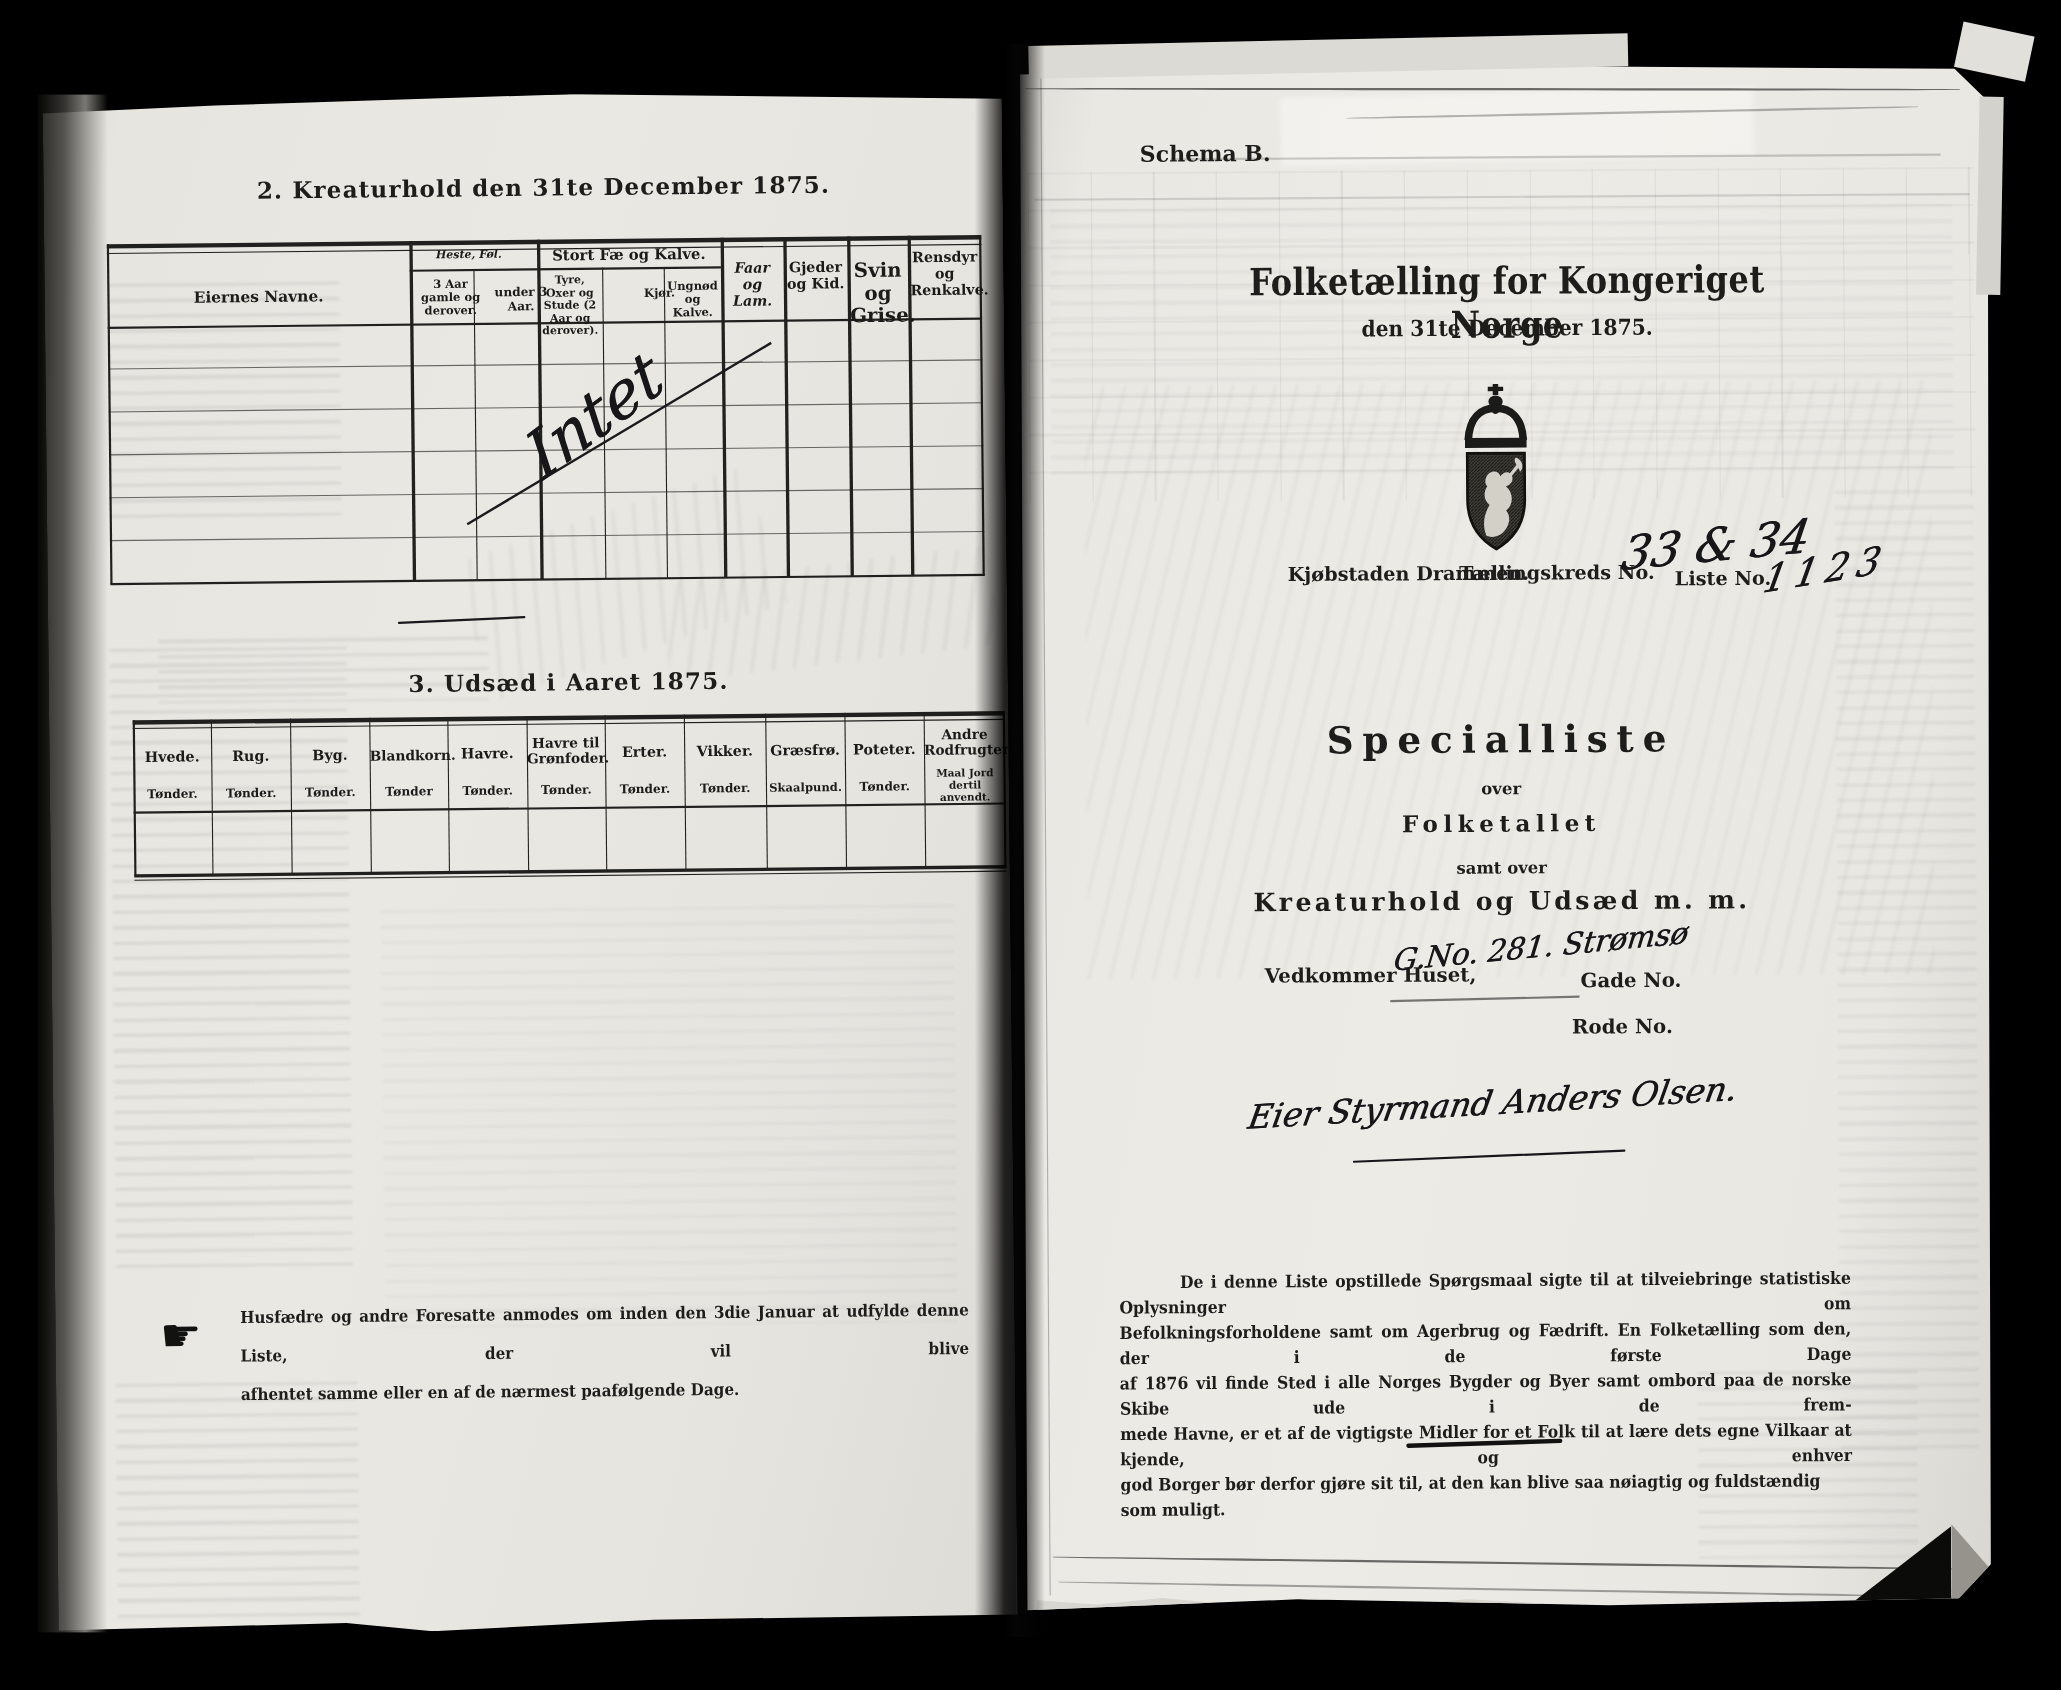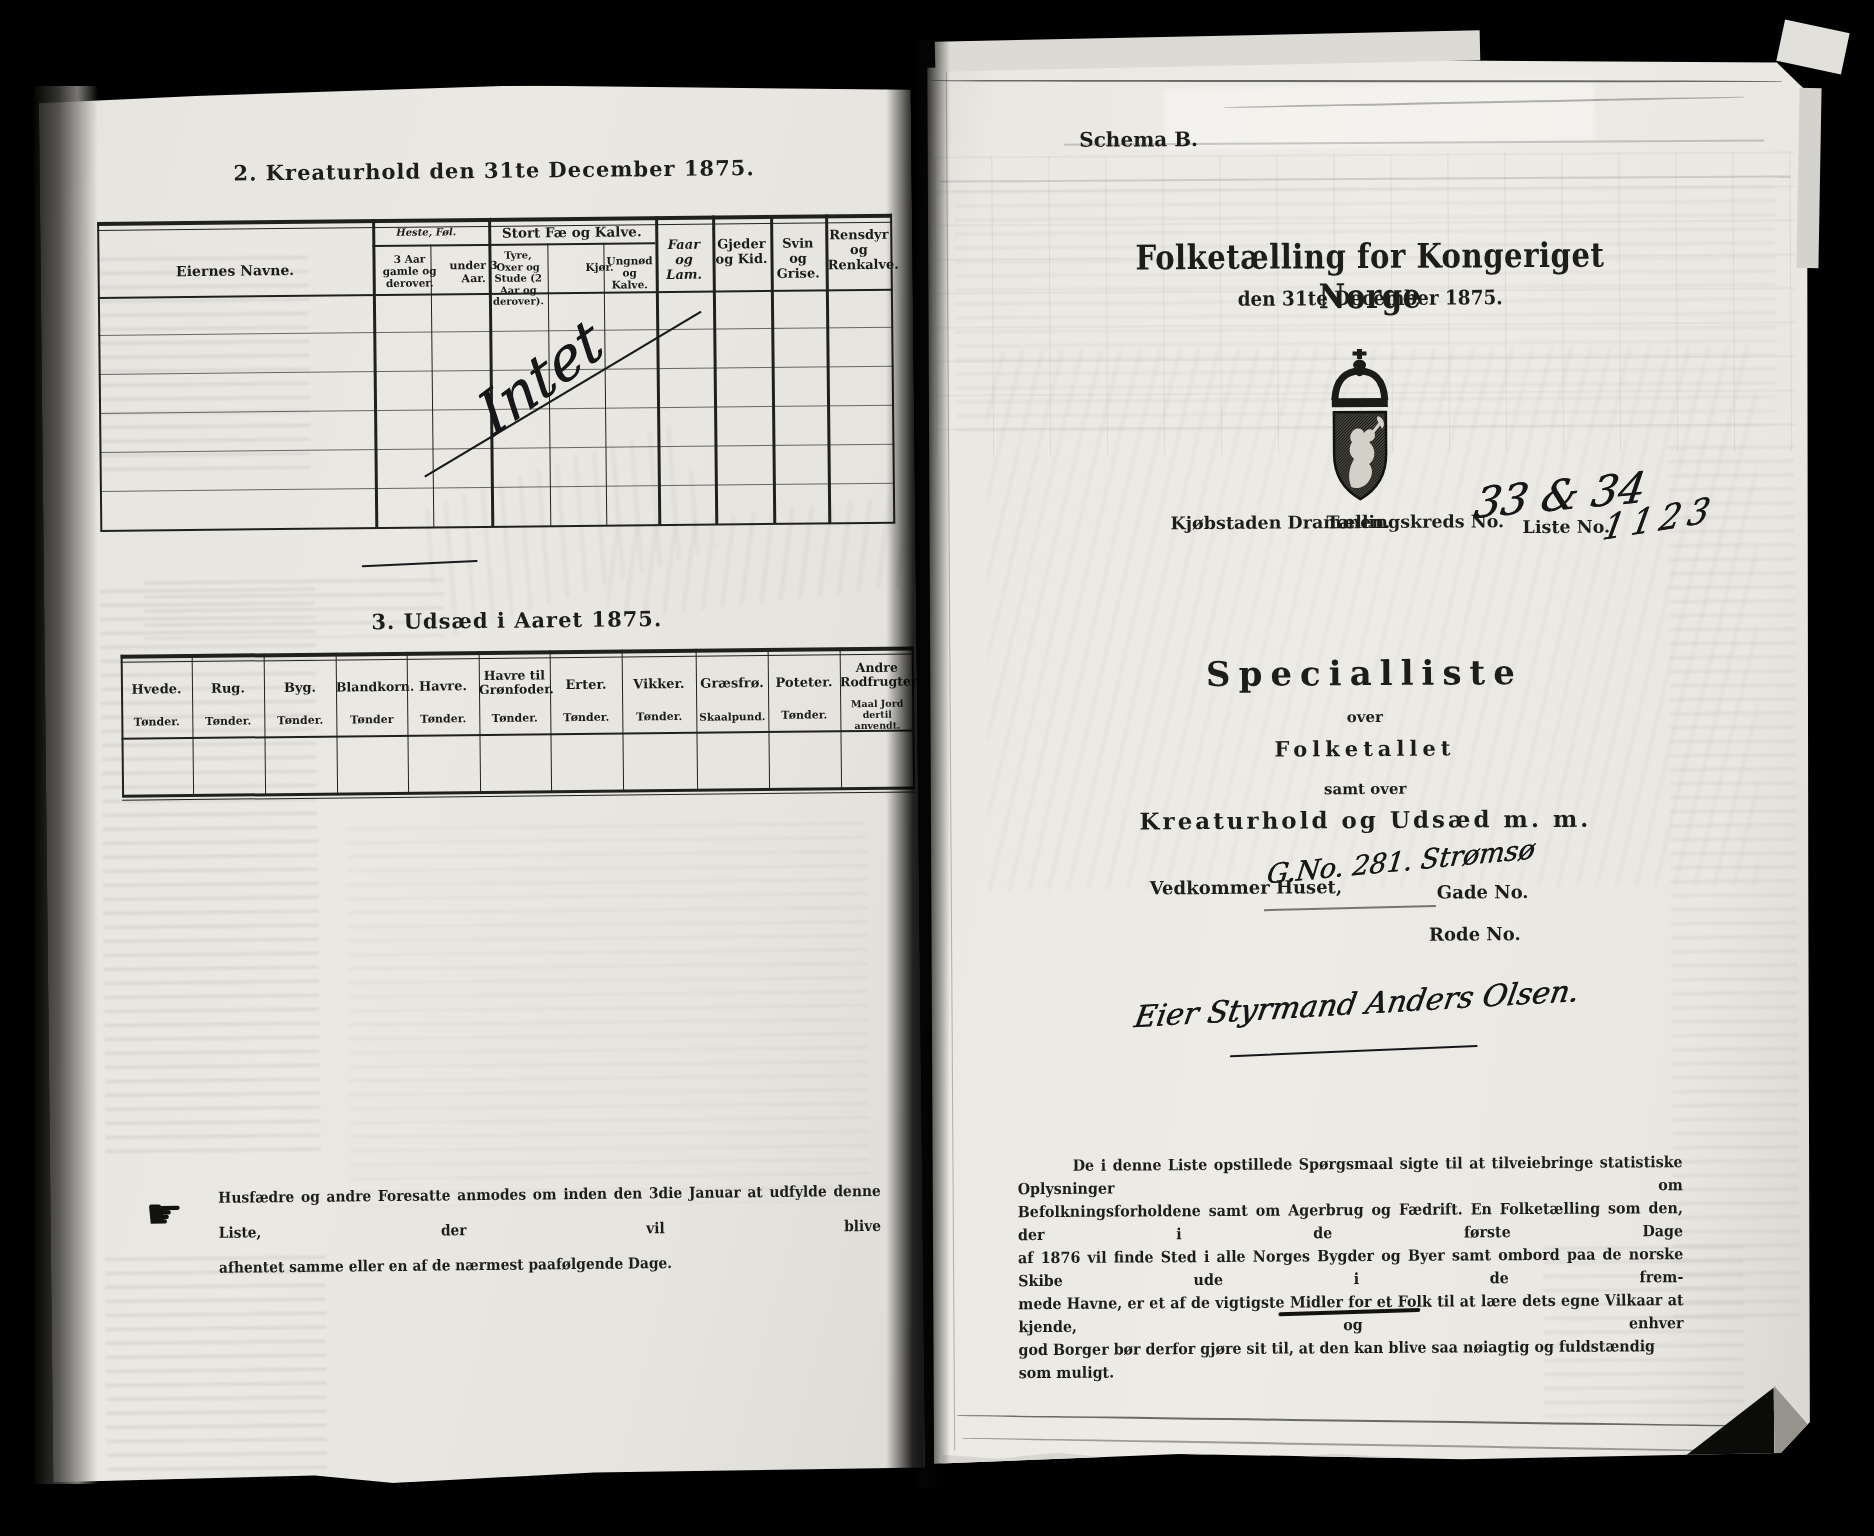--- a/index.html
+++ b/index.html
@@ -79,21 +79,21 @@
       <div class="cell-label" style="left:0;top:42px;width:275px;font-size:14px;">Eiernes Navne.</div>
       <div class="cell-label" style="left:275px;top:8px;width:108px;font-size:10px;font-style:italic;">Heste, Føl.</div>
       <div class="cell-label" style="left:391px;top:8px;width:167px;font-size:13.5px;">Stort Fæ og Kalve.</div>
       <div class="cell-label" style="left:277px;top:34px;width:70px;font-size:10.5px;">3 Aar gamle og derover.</div>
       <div class="cell-label" style="left:335px;top:42px;width:54px;font-size:11px;padding-left:14px;">under 3 Aar.</div>
       <div class="cell-label" style="left:393px;top:32px;width:55px;font-size:10px;">Tyre, Oxer og Stude (2 Aar og derover).</div>
       <div class="cell-label" style="left:476px;top:44px;width:52px;font-size:10.5px;">Kjør.</div>
       <div class="cell-label" style="left:508px;top:38px;width:48px;font-size:10.5px;">Ungnød og Kalve.</div>
       <div class="cell-label" style="left:560px;top:22px;width:53px;font-size:13px;font-style:italic;">Faar og Lam.</div>
       <div class="cell-label" style="left:617px;top:22px;width:54px;font-size:13px;">Gjeder og Kid.</div>
-      <div class="cell-label" style="left:675px;top:22px;width:51px;font-size:13px;">Svin og Grise.</div>
+      <div class="cell-label" style="left:675px;top:22px;width:51px;font-size:18px;">Svin og Grise.</div>
       <div class="cell-label" style="left:730px;top:14px;width:63px;font-size:13px;">Rensdyr og Renkalve.</div>
     </div>
 
     <svg class="abs" style="left:370px;top:212px;width:300px;height:190px;overflow:visible;">
       <line x1="12" y1="178" x2="290" y2="16" stroke="#1a1a1d" stroke-width="2.2"></line>
     </svg>
     <div class="abs hand" style="left:428px;top:258px;font-size:58px;transform:rotate(-36deg) skewX(-8deg);text-shadow:.6px 0 0 #1a1a1d;">Intet</div>
 
     <div class="abs" style="left:318px;top:476px;width:116px;height:2px;background:#1a1a1d;transform:rotate(-2deg);border-radius:2px;"></div>
 
@@ -159,21 +159,21 @@
 
     <div class="faintline" style="left:140px;top:84px;width:700px;height:2px;"></div>
     <div class="faintline" style="left:16px;top:120px;width:850px;height:2px;opacity:.7;"></div>
     <div class="ghost-grid" style="left:10px;top:96px;width:860px;height:300px;"></div>
     <div class="ghost" style="left:30px;top:130px;width:820px;height:250px;opacity:.3;"></div>
     <div class="ghost-script" style="left:60px;top:290px;width:770px;height:540px;opacity:.35;"></div>
     <div class="ghost" style="left:742px;top:390px;width:126px;height:880px;opacity:.4;"></div>
     <div class="ghost" style="left:612px;top:1190px;width:200px;height:170px;opacity:.45;"></div>
     <div class="vr" style="left:22px;top:10px;width:1px;height:1380px;background:rgba(0,0,0,.25);"></div>
 
-    <div class="abs print b" style="left:112px;top:68px;font-size:20px;margin-left:43px;">Schema B.</div>
+    <div class="abs print b" style="left:112px;top:68px;font-size:20px;">Schema B.</div>
 
     <div class="abs print b" style="left:160px;top:178px;width:570px;text-align:center;font-size:34px;transform:scaleX(.86);letter-spacing:.5px;">Folketælling for Kongeriget Norge</div>
     <div class="abs print b" style="left:160px;top:228px;width:570px;text-align:center;font-size:20px;transform:scaleX(.92);">den 31te December 1875.</div>
 
     <svg class="abs" style="left:396px;top:290px;" width="76" height="158" viewBox="0 0 76 158">
       <defs>
         <pattern id="hatch" width="3" height="3" patternUnits="userSpaceOnUse">
           <path d="M0 3 L3 0" stroke="#14140f" stroke-width="1"></path>
         </pattern>
       </defs>

